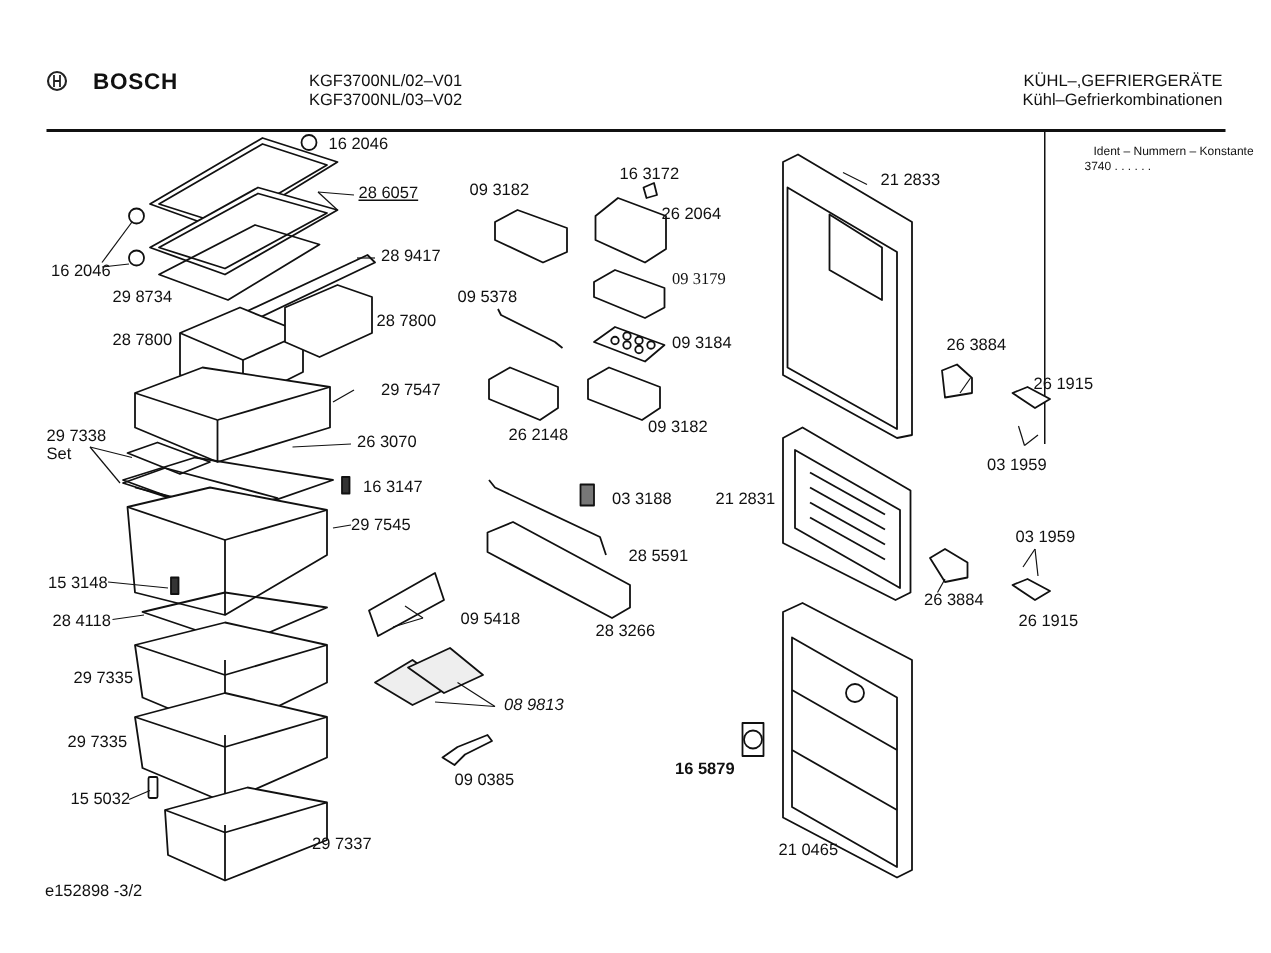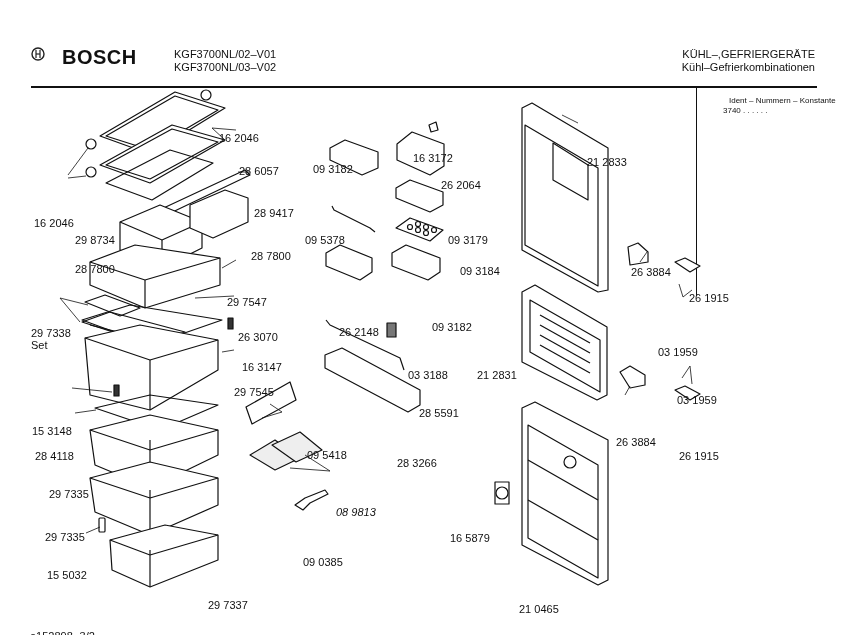--- a/index.html
+++ b/index.html
@@ -1,20 +1,20 @@
 <!DOCTYPE html>
 <html><head>
 <meta charset="utf-8">
 <style>
   html,body{margin:0;padding:0;background:#fff;}
   body{width:847px;height:635px;position:relative;overflow:hidden;font-family:"Liberation Sans",sans-serif;color:#111;}
   .abs{position:absolute;}
-  .lbl{position:absolute;font-size:11px;line-height:12px;white-space:nowrap;color:#111;margin-top:42px;}
-  .hdr{position:absolute;font-size:11px;line-height:12px;white-space:nowrap;}
-  .brand{position:absolute;left:62px;top:46px;font-weight:bold;font-size:20px;letter-spacing:0.5px;text-align:center;}
+  .lbl{position:absolute;font-size:11px;line-height:12px;white-space:nowrap;color:#111;}
+  .hdr{position:absolute;font-size:11px;line-height:12px;white-space:nowrap;margin-left:32px;}
+  .brand{position:absolute;left:62px;top:46px;font-weight:bold;font-size:15px;letter-spacing:0.5px;text-align:center;}
   .ident{position:absolute;font-size:8px;line-height:10px;white-space:nowrap;}
   svg.draw{position:absolute;left:0;top:0;}
   svg.draw *{vector-effect:non-scaling-stroke;}
 </style>
 </head>
 <body>
 
 <div class="abs" style="left:31px;top:47px;width:14px;height:14px;">
   <svg width="14" height="14" viewBox="0 0 14 14">
     <circle cx="7" cy="7" r="6" fill="none" stroke="#222" stroke-width="1.4"></circle>
@@ -203,57 +203,57 @@
     <line x1="640" y1="262" x2="647" y2="252"></line>
     <line x1="683" y1="297" x2="679" y2="284"></line>
       <line x1="683" y1="297" x2="692" y2="290"></line>
     <line x1="690" y1="366" x2="682" y2="378"></line>
       <line x1="690" y1="366" x2="692" y2="384"></line>
     <line x1="625" y1="395" x2="630" y2="386"></line>
   </g>
 </svg>
 
 <div class="lbl" style="left:219px;top:90px;">16 2046</div>
-<div class="lbl" style="left:239px;top:123px;">28 6057</div>
+<div class="lbl" style="left:239px;top:123px;text-decoration:underline;">28 6057</div>
 <div class="lbl" style="left:34px;top:175px;">16 2046</div>
 <div class="lbl" style="left:254px;top:165px;">28 9417</div>
 <div class="lbl" style="left:75px;top:192px;">29 8734</div>
 <div class="lbl" style="left:251px;top:208px;">28 7800</div>
 <div class="lbl" style="left:75px;top:221px;">28 7800</div>
-<div class="lbl" style="left:227px;top:254px;">29 7547</div>
+<div class="lbl" style="left:254px;top:254px;">29 7547</div>
 <div class="lbl" style="left:31px;top:285px;">29 7338</div>
 <div class="lbl" style="left:31px;top:297px;">Set</div>
 <div class="lbl" style="left:238px;top:289px;">26 3070</div>
 <div class="lbl" style="left:242px;top:319px;">16 3147</div>
 <div class="lbl" style="left:234px;top:344px;">29 7545</div>
 <div class="lbl" style="left:32px;top:383px;">15 3148</div>
 <div class="lbl" style="left:35px;top:408px;">28 4118</div>
 <div class="lbl" style="left:49px;top:446px;">29 7335</div>
 <div class="lbl" style="left:45px;top:489px;">29 7335</div>
 <div class="lbl" style="left:47px;top:527px;">15 5032</div>
 <div class="lbl" style="left:208px;top:557px;text-align:center;">29 7337</div>
 <div class="lbl" style="left:30px;top:588px;">e152898   -3/2</div>
 
 <div class="lbl" style="left:313px;top:121px;">09 3182</div>
 <div class="lbl" style="left:413px;top:110px;">16 3172</div>
 <div class="lbl" style="left:441px;top:137px;">26 2064</div>
-<div class="lbl" style="left:448px;top:192px;">09 3179</div>
+<div class="lbl" style="left:448px;top:180px;font-family:Liberation Serif, serif;">09 3179</div>
 <div class="lbl" style="left:305px;top:192px;">09 5378</div>
-<div class="lbl" style="left:460px;top:223px;">09 3184</div>
+<div class="lbl" style="left:448px;top:223px;">09 3184</div>
 <div class="lbl" style="left:339px;top:284px;">26 2148</div>
 <div class="lbl" style="left:432px;top:279px;">09 3182</div>
 <div class="lbl" style="left:408px;top:327px;">03 3188</div>
 <div class="lbl" style="left:419px;top:365px;">28 5591</div>
 <div class="lbl" style="left:397px;top:415px;">28 3266</div>
 <div class="lbl" style="left:307px;top:407px;">09 5418</div>
 <div class="lbl" style="left:336px;top:464px;font-style:italic;">08 9813</div>
 <div class="lbl" style="left:303px;top:514px;">09 0385</div>
 
 <div class="lbl" style="left:587px;top:114px;">21 2833</div>
 <div class="lbl" style="left:631px;top:224px;">26 3884</div>
 <div class="lbl" style="left:689px;top:250px;">26 1915</div>
 <div class="lbl" style="left:658px;top:304px;">03 1959</div>
 <div class="lbl" style="left:477px;top:327px;">21 2831</div>
 <div class="lbl" style="left:677px;top:352px;">03 1959</div>
 <div class="lbl" style="left:616px;top:394px;">26 3884</div>
 <div class="lbl" style="left:679px;top:408px;">26 1915</div>
-<div class="lbl" style="left:450px;top:490px;">16 5879</div>
+<div class="lbl" style="left:450px;top:507px;font-weight:bold;">16 5879</div>
 <div class="lbl" style="left:519px;top:561px;">21 0465</div>
 
 </body></html>

